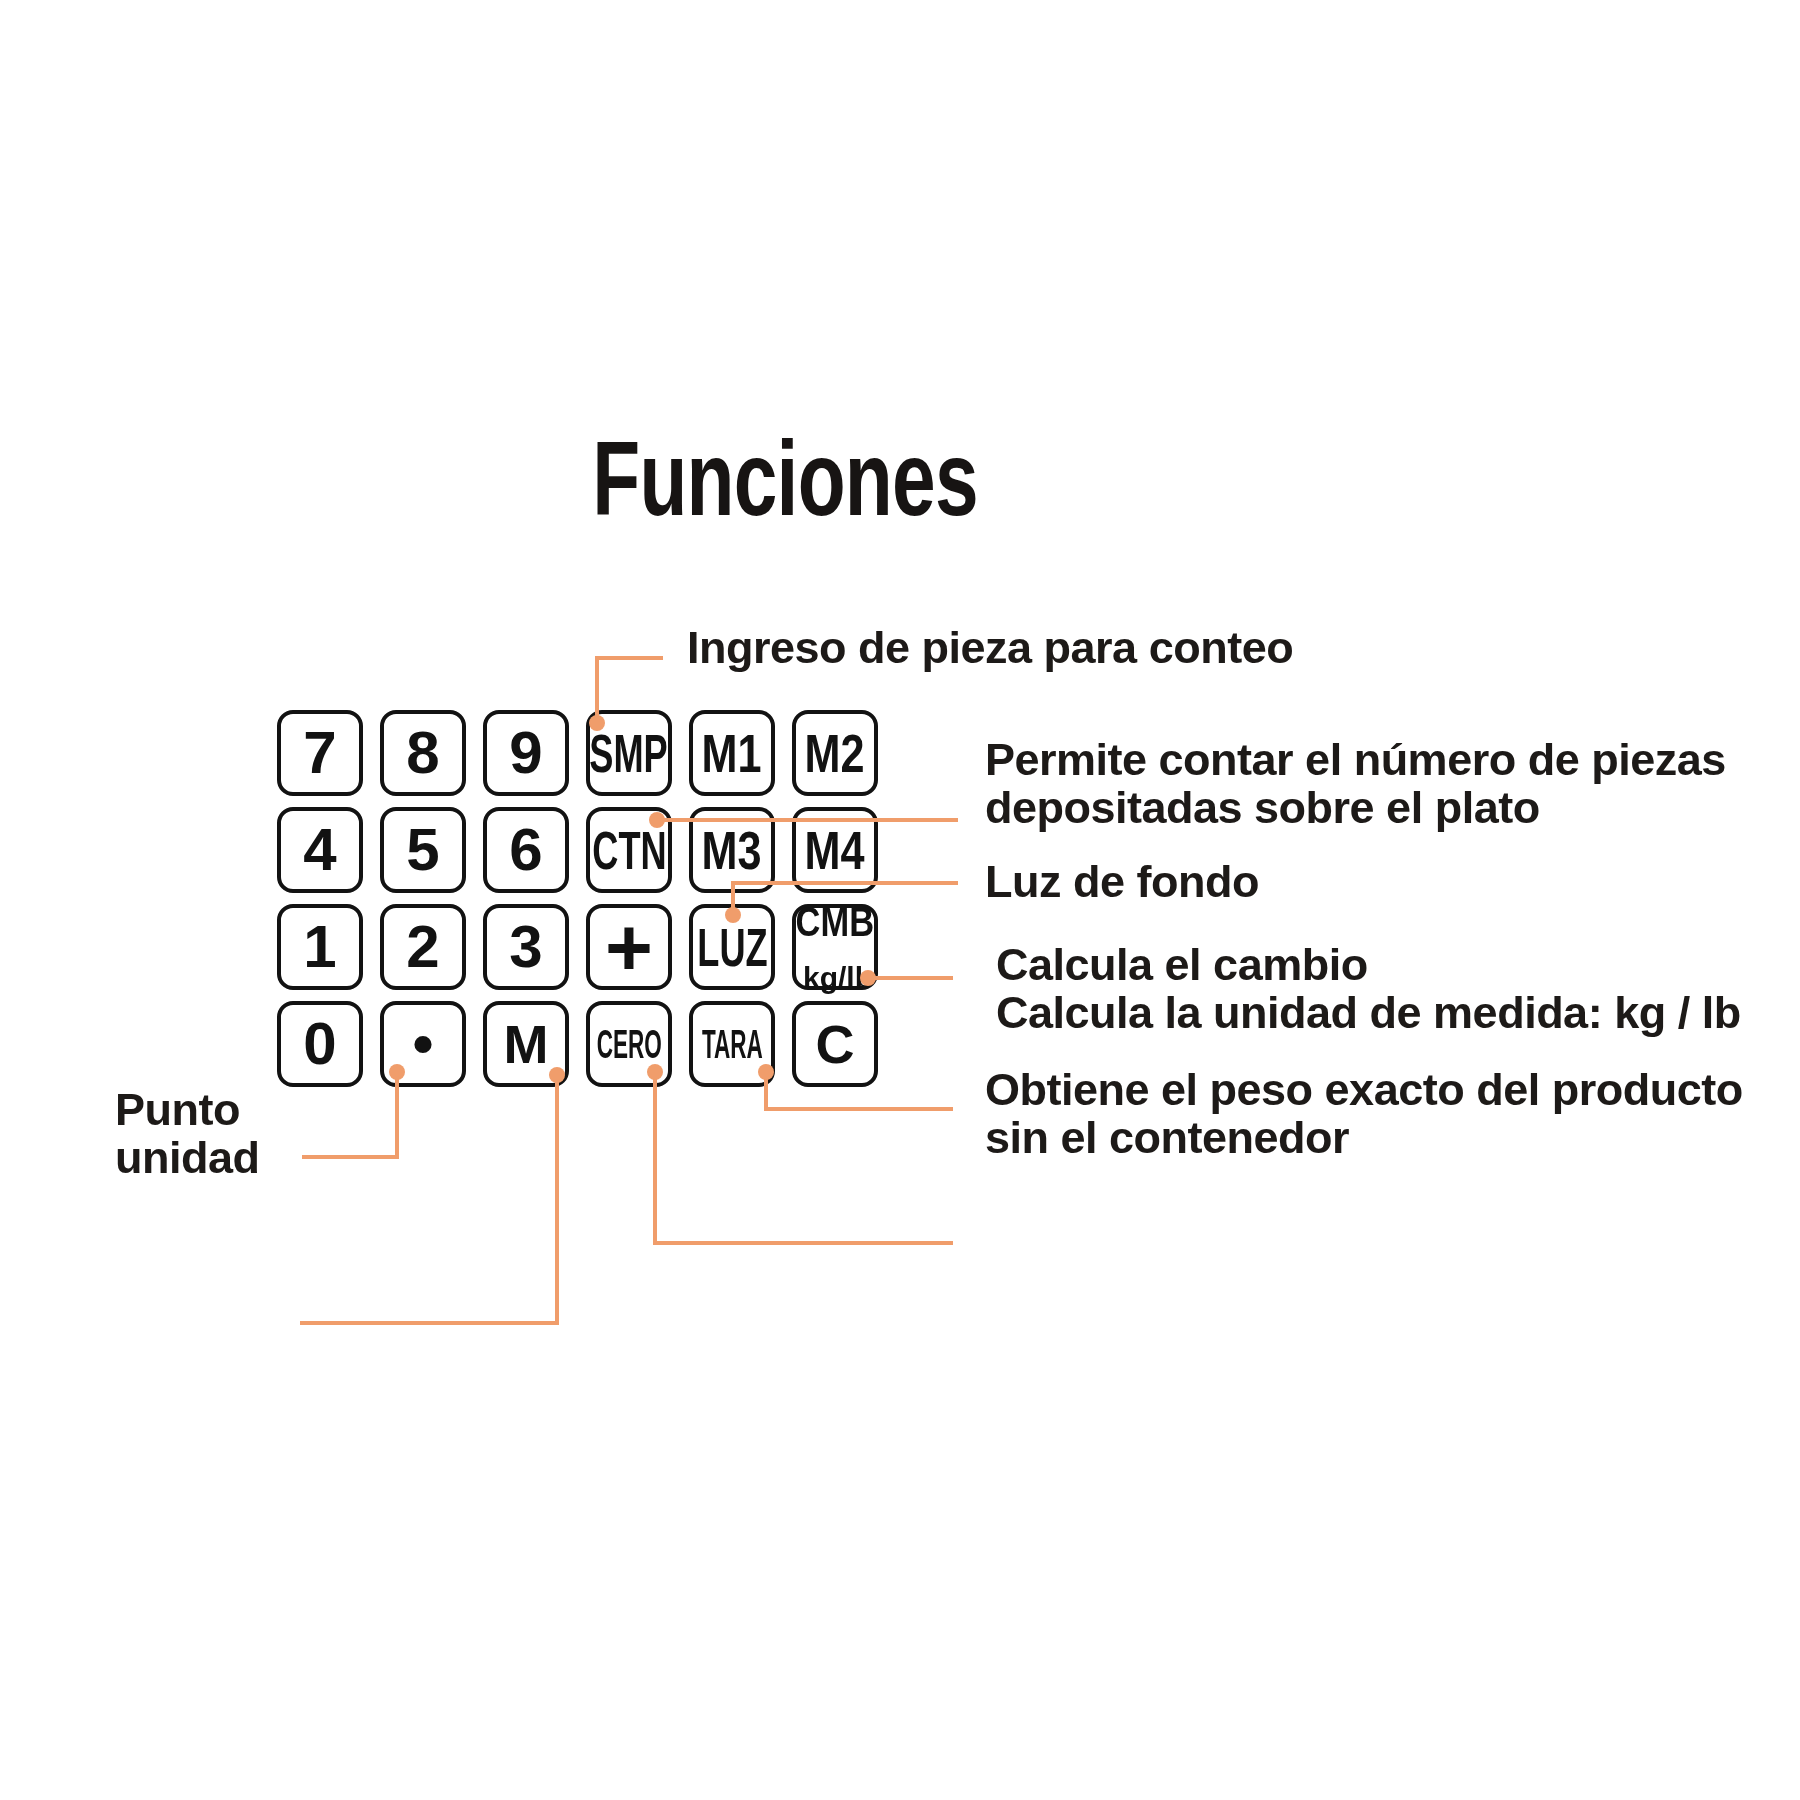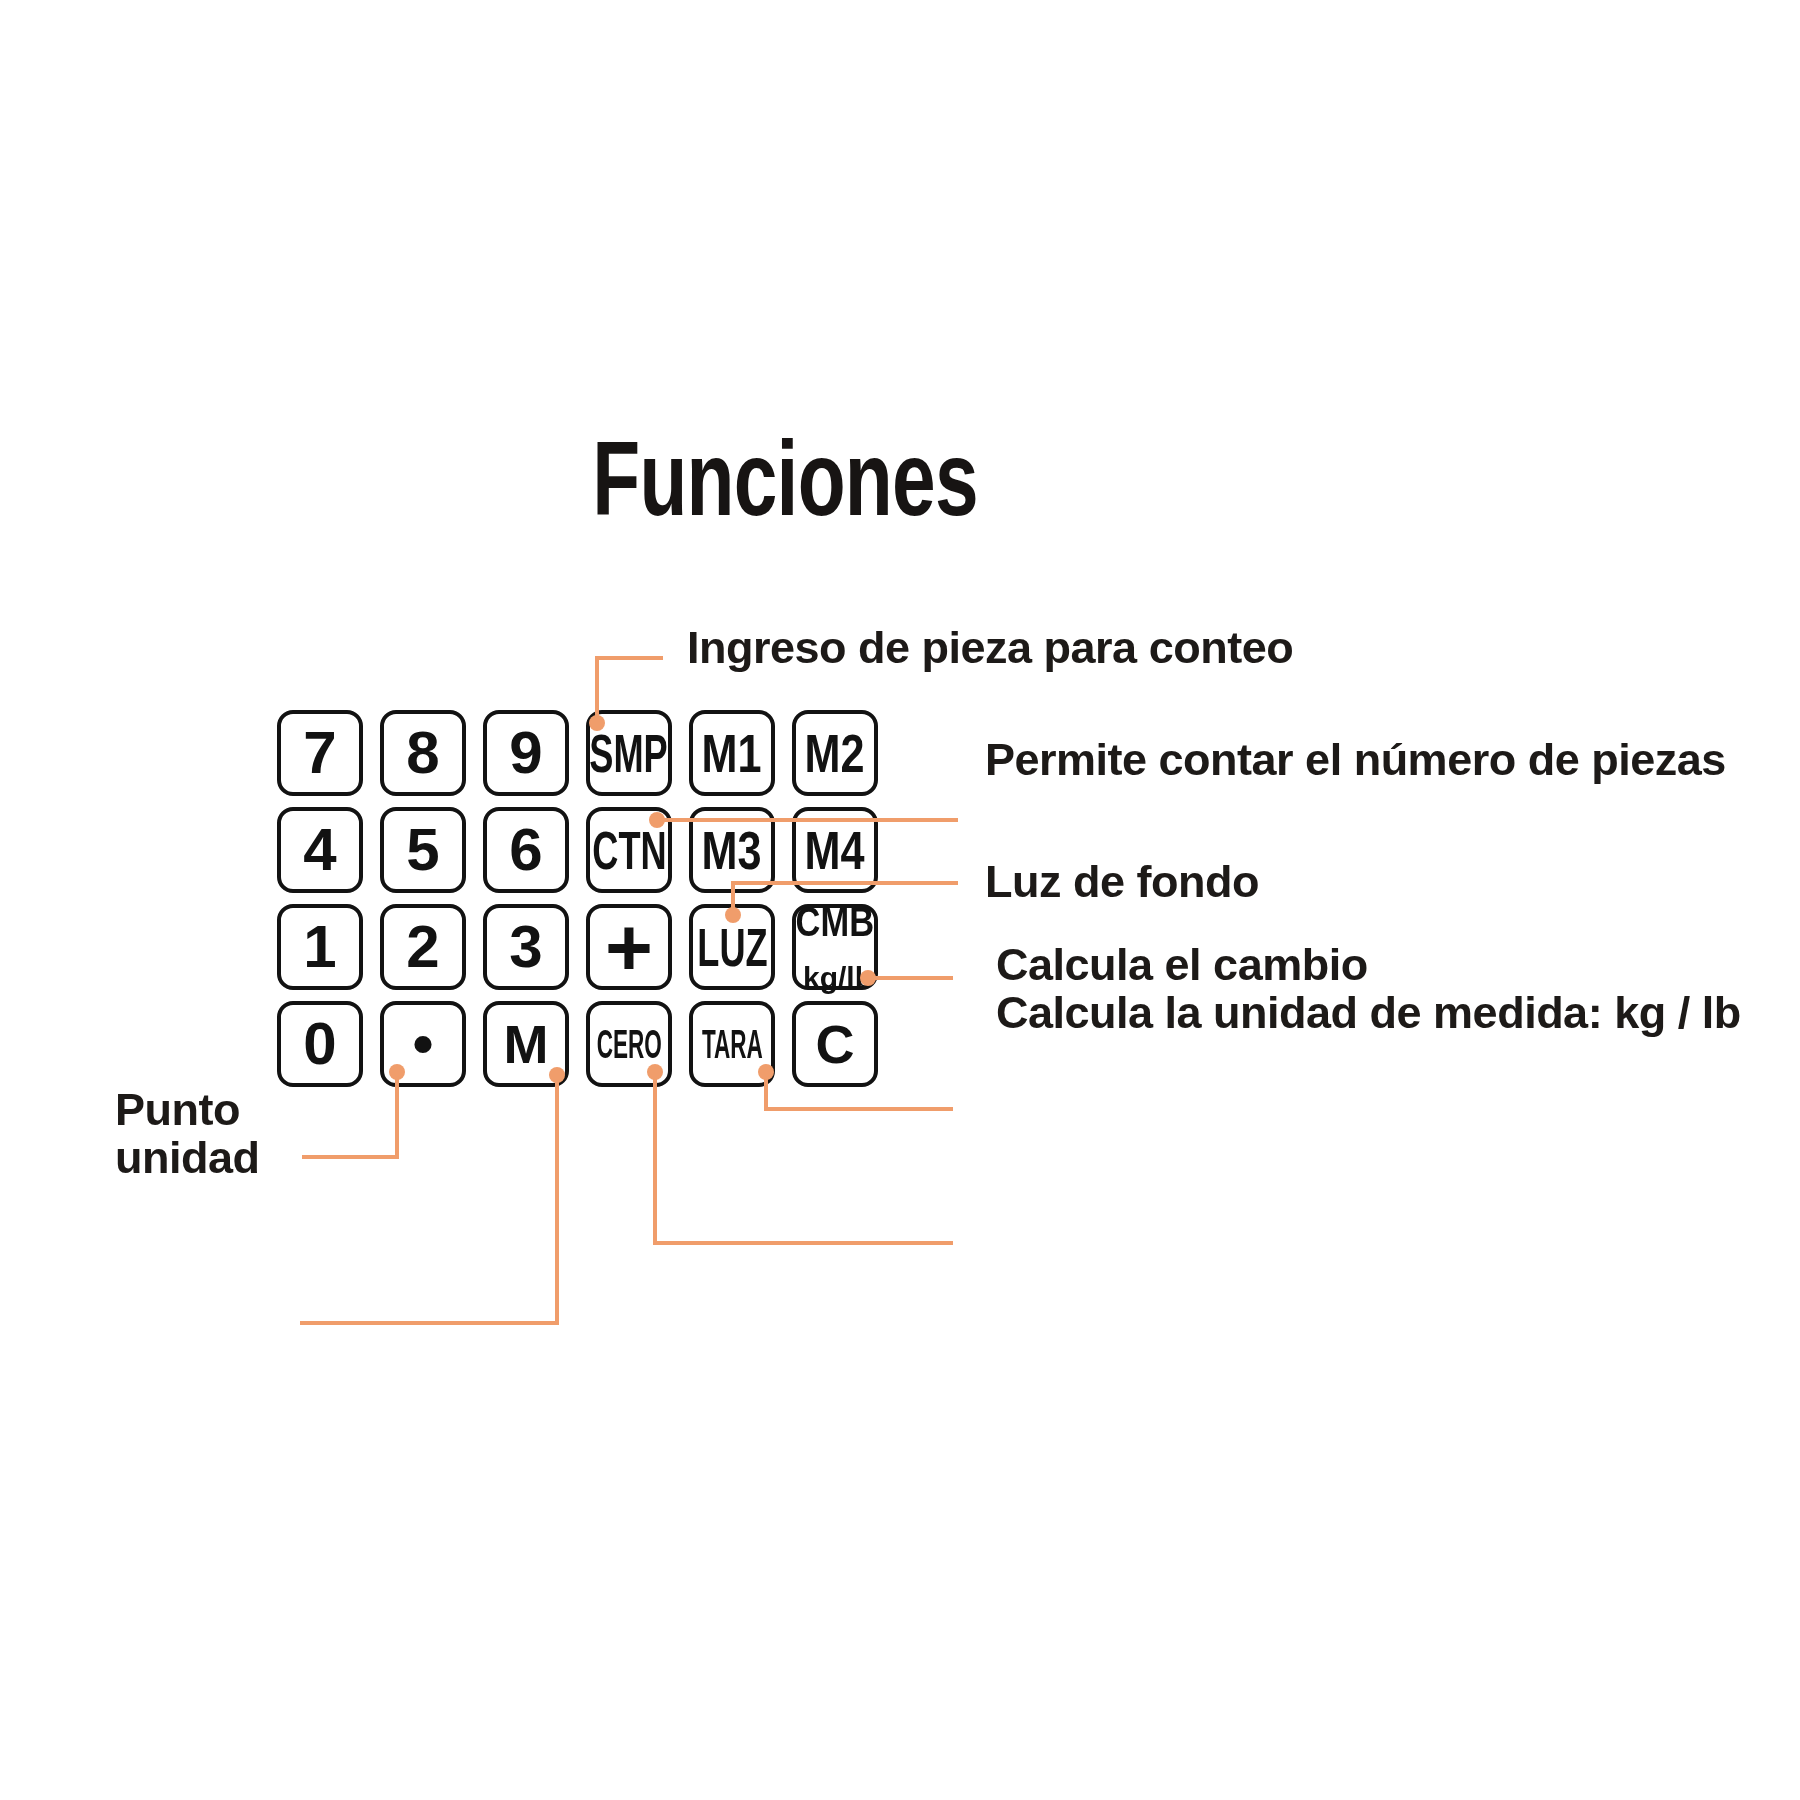--- a/index.html
+++ b/index.html
@@ -130,31 +130,36 @@
         <span class="kl ltr">C</span>
       </div>
   </div>
 
   <div class="note" style="left:687px;top:624px;text-align:center;">
     <div>Ingreso de pieza para conteo</div>
   </div>
 
   <div class="note" style="left:985px;top:736px;">
     <div>Permite contar el número de piezas</div>
+    <div>depositadas sobre el plato</div>
   </div>
 
   <div class="note" style="left:985px;top:858px;text-align:center;">
     <div>Luz de fondo</div>
   </div>
 
   <div class="note" style="left:985px;top:941px;margin-left:11px;">
     <div>Calcula el cambio</div>
     <div>Calcula la unidad de medida: kg / lb</div>
   </div>
 
+  <div class="note" style="left:985px;top:1066px;">
+    <div>Obtiene el peso exacto del producto</div>
+    <div>sin el contenedor</div>
+  </div>
 
 
   <div class="note" style="left:115px;top:1086px;">
     <div>Punto</div>
     <div>unidad</div>
   </div>
 
 
   <div>
     <div class="cl" style="left:595px;top:656px;width:68px;height:4px;"></div>

